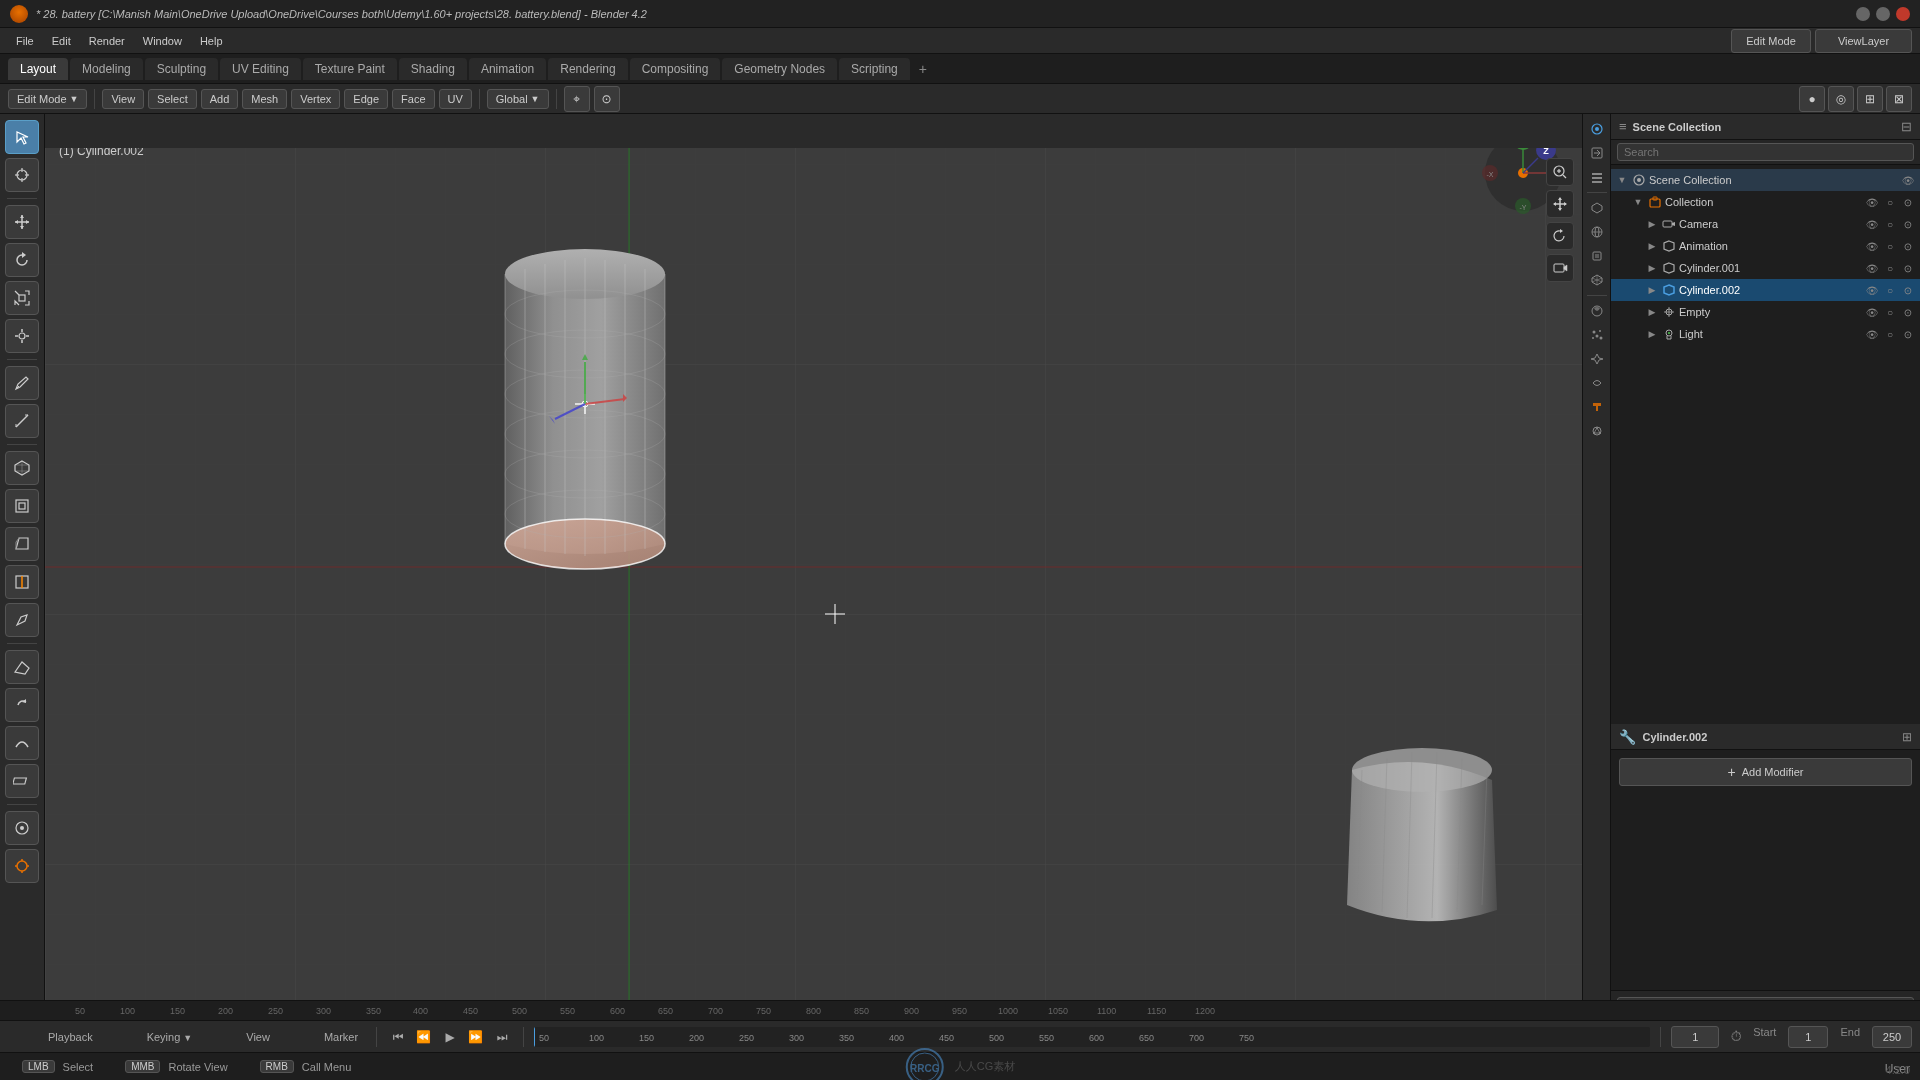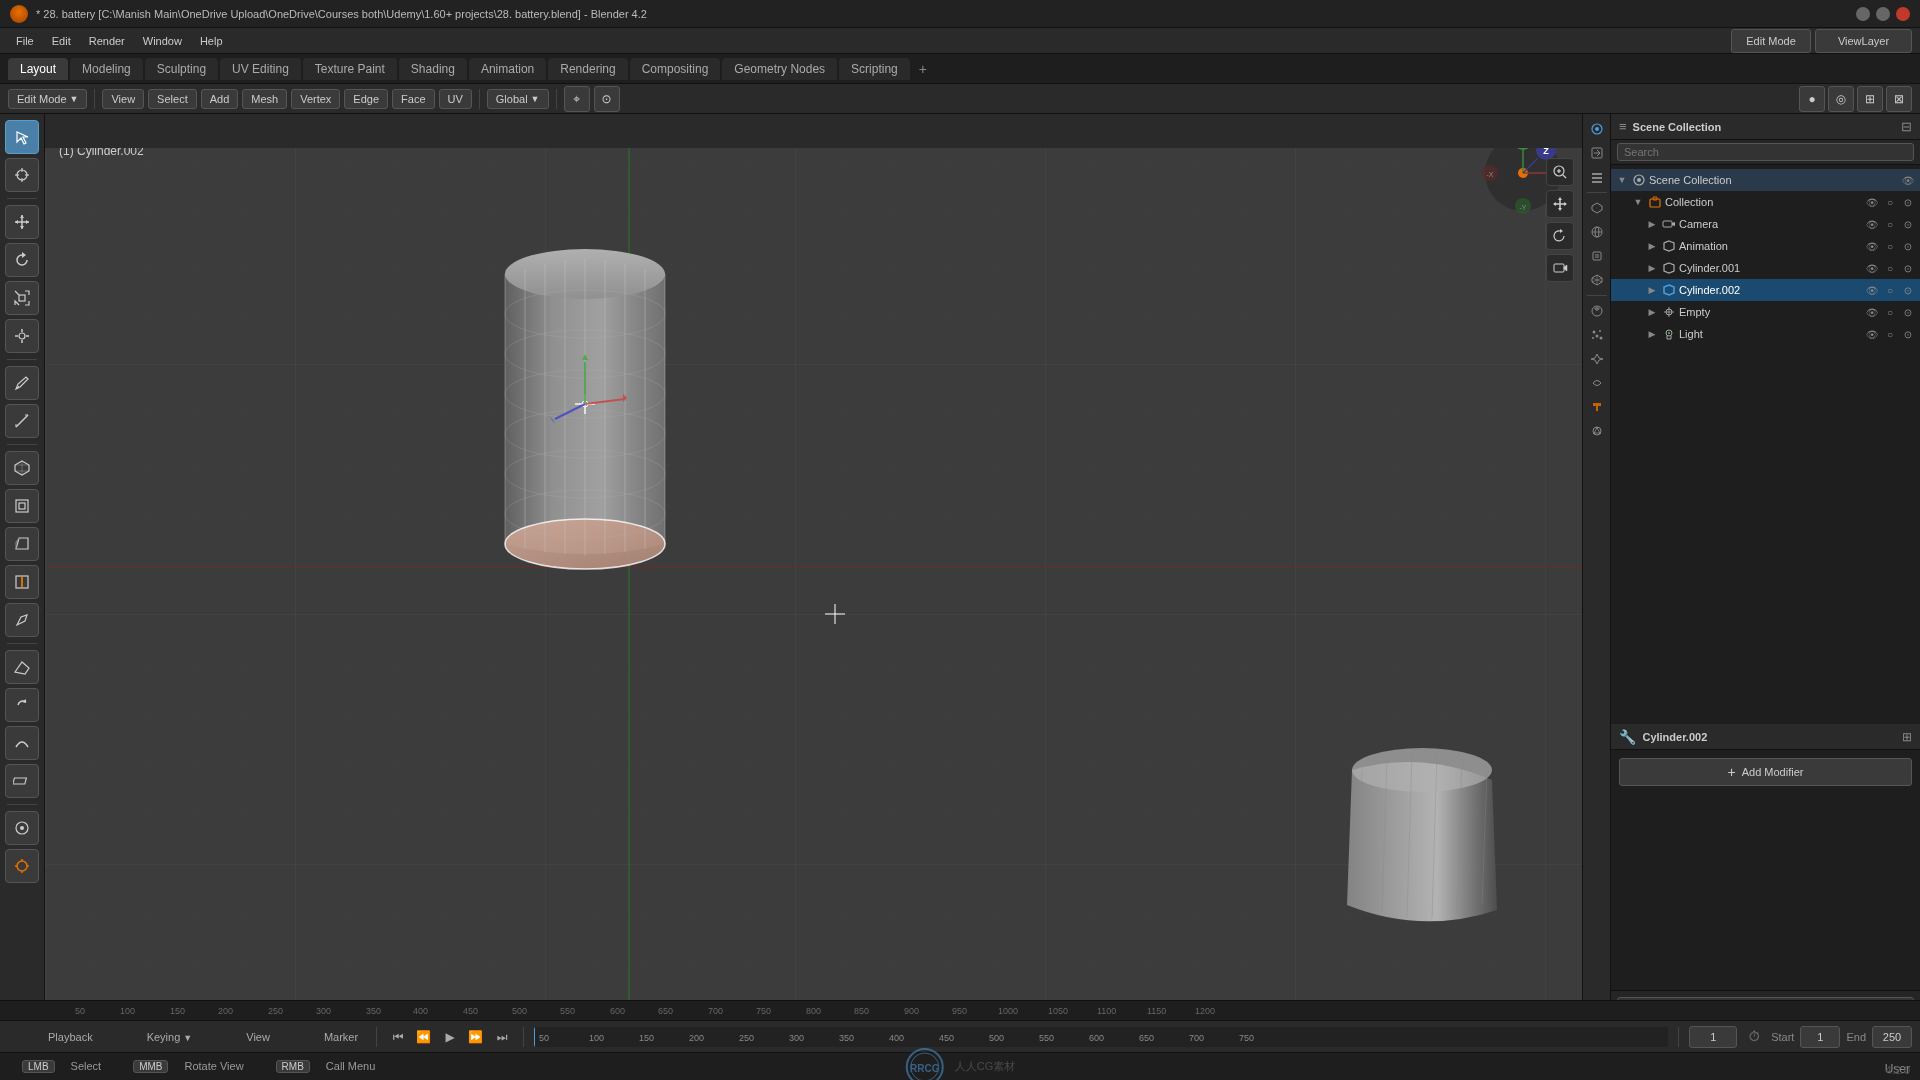--- a/index.html
+++ b/index.html
@@ -20,20 +20,21 @@
       height: 28px;
       background: #222;
       display: flex;
       align-items: center;
       padding: 0 10px;
       position: absolute;
       top: 0;
       left: 0;
       z-index: 100;
       border-bottom: 1px solid #111;
+      font-style: italic;
     }
     #titlebar .app-icon {
       width: 18px;
       height: 18px;
       background: radial-gradient(circle at 50% 40%, #e87000, #a34000);
       border-radius: 50%;
       margin-right: 8px;
       flex-shrink: 0;
     }
     #titlebar .title-text {
@@ -463,22 +464,22 @@
       height: 28px;
       background: #1e1e1e;
       display: flex;
       align-items: center;
       padding: 0 10px;
       gap: 20px;
       border-top: 1px solid #111;
     }
     .status-item {
       display: flex;
-      align-items: flex-start;
-      gap: 16px;
+      align-items: flex-end;
+      gap: 8px;
       font-size: 11px;
       color: #999;
       padding-left: 12px;
     }
     .status-key {
       background: #3a3a3a;
       border: 1px solid #555;
       border-radius: 3px;
       padding: 0 5px;
       color: #ccc;
@@ -1258,21 +1259,21 @@
 
       <line x1="0" y1="0" x2="0" y2="20" stroke="#4a9ee0" stroke-width="2"></line>
     </svg>
   </div>
   <div style="width:1px;height:20px;background:#444;margin:0 4px;"></div>
 
   <input type="text" class="tl-frame-input" value="1" style="">
 
   <div style="width:22px;height:22px;display:flex;align-items:center;justify-content:center;color:#888;cursor:pointer;font-size:14px;">⏱</div>
 
-  <div style="display:flex;align-items:center;gap:6px;">
+  <div style="display:flex;gap:12px;">
     <span class="tl-label">Start</span>
     <input type="text" class="tl-num-input" value="1" style="">
     <span class="tl-label">End</span>
     <input type="text" class="tl-num-input" value="250" style="">
   </div>
 </div>
 
 <div style="position:absolute;bottom:60px;left:0;right:0;height:20px;background:#1e1e1e;border-top:1px solid #111;overflow:hidden;">
   <svg width="100%" height="100%">
     <g fill="#666" font-size="9">

